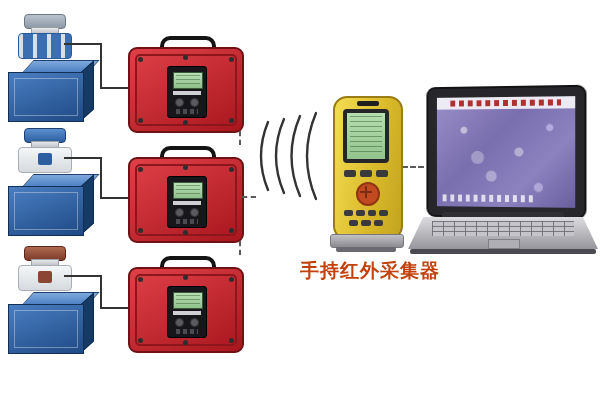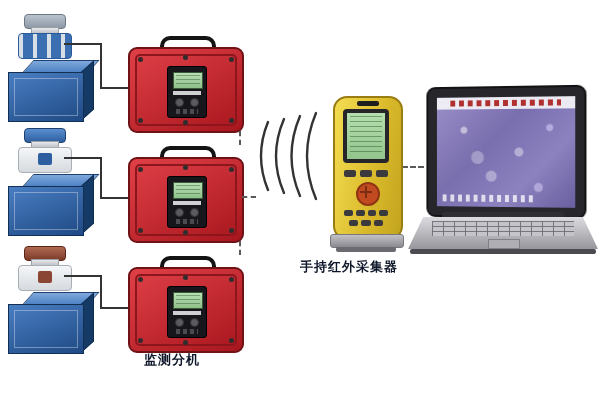--- a/index.html
+++ b/index.html
@@ -115,21 +115,21 @@
   .lt-base{position:absolute;left:0;top:131px;width:190px;height:32px;
        background:linear-gradient(#dcdce0,#96969c);
        clip-path:polygon(8% 0,92% 0,100% 100%,0 100%);}
   .lt-keys{position:absolute;left:24px;top:135px;width:142px;height:15px;
        background:repeating-linear-gradient(90deg,rgba(110,110,116,.9) 0 1px,transparent 1px 11px),
                   repeating-linear-gradient(rgba(110,110,116,.9) 0 1px,#c4c4ca 1px 5px);}
   .lt-pad{position:absolute;left:80px;top:153px;width:30px;height:8px;background:#aeaeb4;border:1px solid #808086;}
   .lt-foot{position:absolute;left:2px;top:163px;width:186px;height:5px;background:#4a4a50;border-radius:2px;}
 
   
-  .lbl{position:absolute;color:#0f172a;font-weight:bold;font-size:13px;letter-spacing:1px;white-space:nowrap;}
+  .lbl{position:absolute;color:#c2410c;font-weight:bold;font-size:19px;letter-spacing:1px;white-space:nowrap;}
   .lbl-sensor{left:5px;top:366px;}
   .lbl-monitor{left:144px;top:351px;}
   .lbl-handheld{left:300px;top:258px;}
 </style>
 </head>
 <body>
 
 <div class="canvas">
 
   <div class="sensor g1">
@@ -274,16 +274,15 @@
         <div class="lt-bottomtext"></div>
       </div>
     </div>
     <div class="lt-hinge"></div>
     <div class="lt-base"></div>
     <div class="lt-keys"></div>
     <div class="lt-pad"></div>
     <div class="lt-foot"></div>
   </div>
 
-  <div class="lbl lbl-monitor">监测分机</div>
   <div class="lbl lbl-handheld">手持红外采集器</div>
 
 </div>
 
 </body></html>

